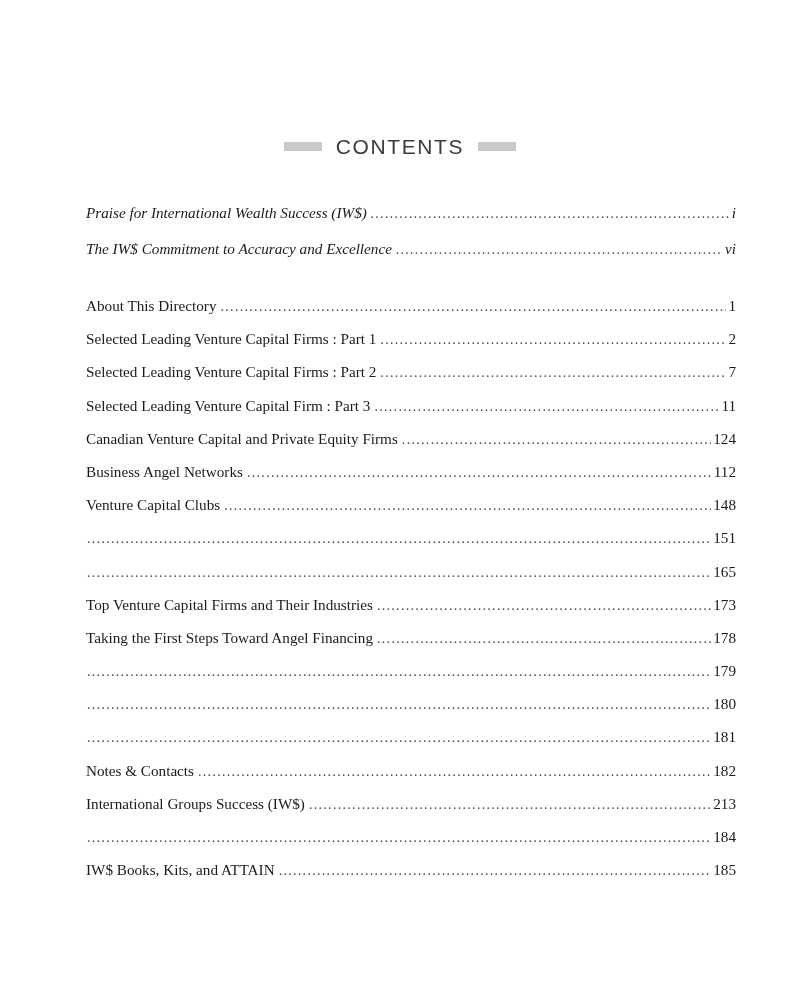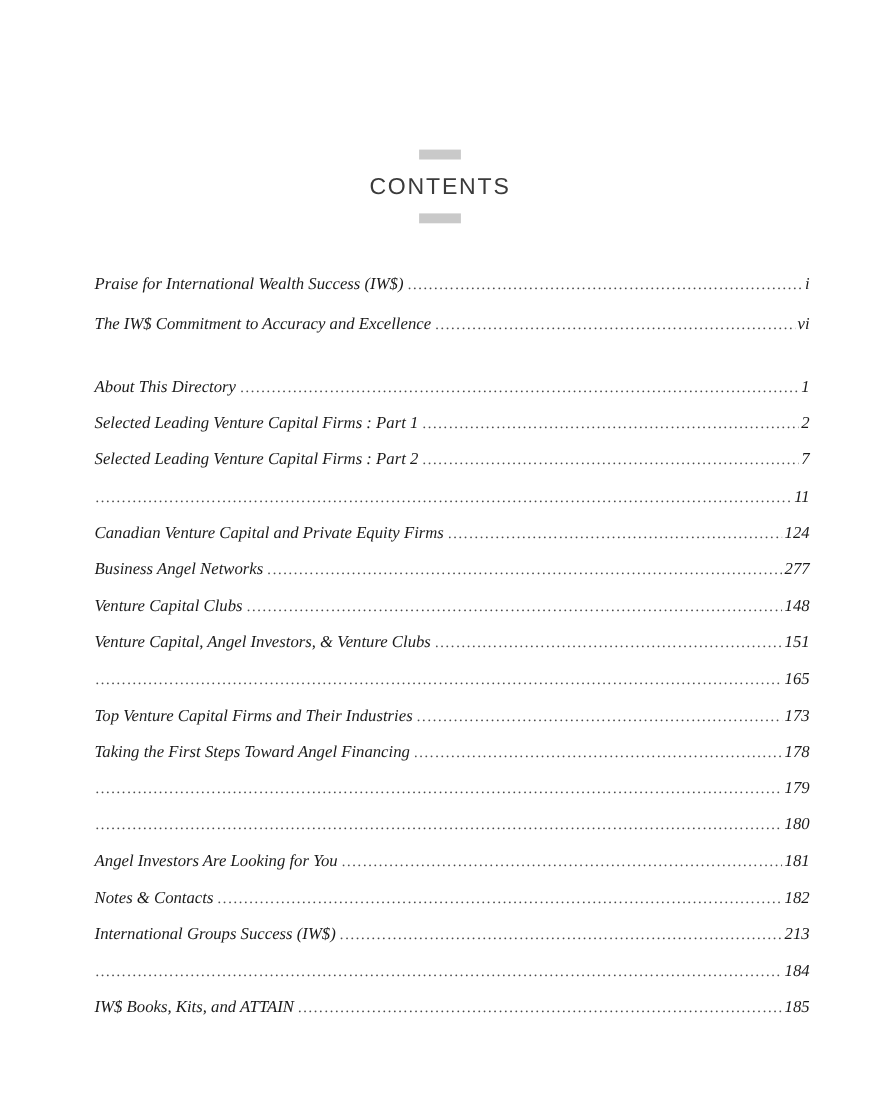--- a/index.html
+++ b/index.html
@@ -24,21 +24,20 @@
     position: relative;
   }
 
   
   .title-block {
     margin-top: 136px;
     display: flex;
     align-items: center;
     justify-content: center;
     gap: 14px;
-    flex-direction: column;
   }
   .title-rule {
     display: block;
     width: 38px;
     height: 9px;
     background: #c9c9c9;
   }
   .contents-title {
     font-family: "Liberation Sans", sans-serif;
     font-size: 21px;
@@ -64,21 +63,20 @@
   }
 
   .toc-row {
     display: flex;
     align-items: baseline;
     width: 650px;
     font-size: 15.2px;
     line-height: 1.25;
     margin-bottom: 14.2px;
     white-space: nowrap;
-    font-style: italic;
   }
   .toc-group-front .toc-row {
     font-style: italic;
     margin-bottom: 17px;
   }
   .toc-label {
     flex: 0 0 auto;
     padding-right: 3px;
   }
   .toc-dots {
@@ -139,44 +137,44 @@
         <span class="toc-page">2</span>
       </div>
 
       <div class="toc-row">
         <span class="toc-label">Selected Leading Venture Capital Firms : Part 2</span>
         <span class="toc-dots">...................................................................................................................................................</span>
         <span class="toc-page">7</span>
       </div>
 
       <div class="toc-row">
+        <span class="toc-label">Selected Leading Venture Capital Firm : Part 3</span>
         <span class="toc-dots">...................................................................................................................................................</span>
         <span class="toc-page">11</span>
       </div>
 
       <div class="toc-row">
         <span class="toc-label">Canadian Venture Capital and Private Equity Firms</span>
         <span class="toc-dots">...................................................................................................................................................</span>
         <span class="toc-page">124</span>
       </div>
 
       <div class="toc-row">
         <span class="toc-label">Business Angel Networks</span>
         <span class="toc-dots">...................................................................................................................................................</span>
-        <span class="toc-page">277</span>
+        <span class="toc-page">112</span>
       </div>
 
       <div class="toc-row">
         <span class="toc-label">Venture Capital Clubs</span>
         <span class="toc-dots">...................................................................................................................................................</span>
         <span class="toc-page">148</span>
       </div>
 
       <div class="toc-row">
-        <span class="toc-label">Venture Capital, Angel Investors, &amp; Venture Clubs</span>
         <span class="toc-dots">...................................................................................................................................................</span>
         <span class="toc-page">151</span>
       </div>
 
       <div class="toc-row">
         <span class="toc-dots">...................................................................................................................................................</span>
         <span class="toc-page">165</span>
       </div>
 
       <div class="toc-row">
@@ -195,21 +193,20 @@
         <span class="toc-dots">...................................................................................................................................................</span>
         <span class="toc-page">179</span>
       </div>
 
       <div class="toc-row">
         <span class="toc-dots">...................................................................................................................................................</span>
         <span class="toc-page">180</span>
       </div>
 
       <div class="toc-row">
-        <span class="toc-label">Angel Investors Are Looking for You</span>
         <span class="toc-dots">...................................................................................................................................................</span>
         <span class="toc-page">181</span>
       </div>
 
       <div class="toc-row">
         <span class="toc-label">Notes &amp; Contacts</span>
         <span class="toc-dots">...................................................................................................................................................</span>
         <span class="toc-page">182</span>
       </div>
 

